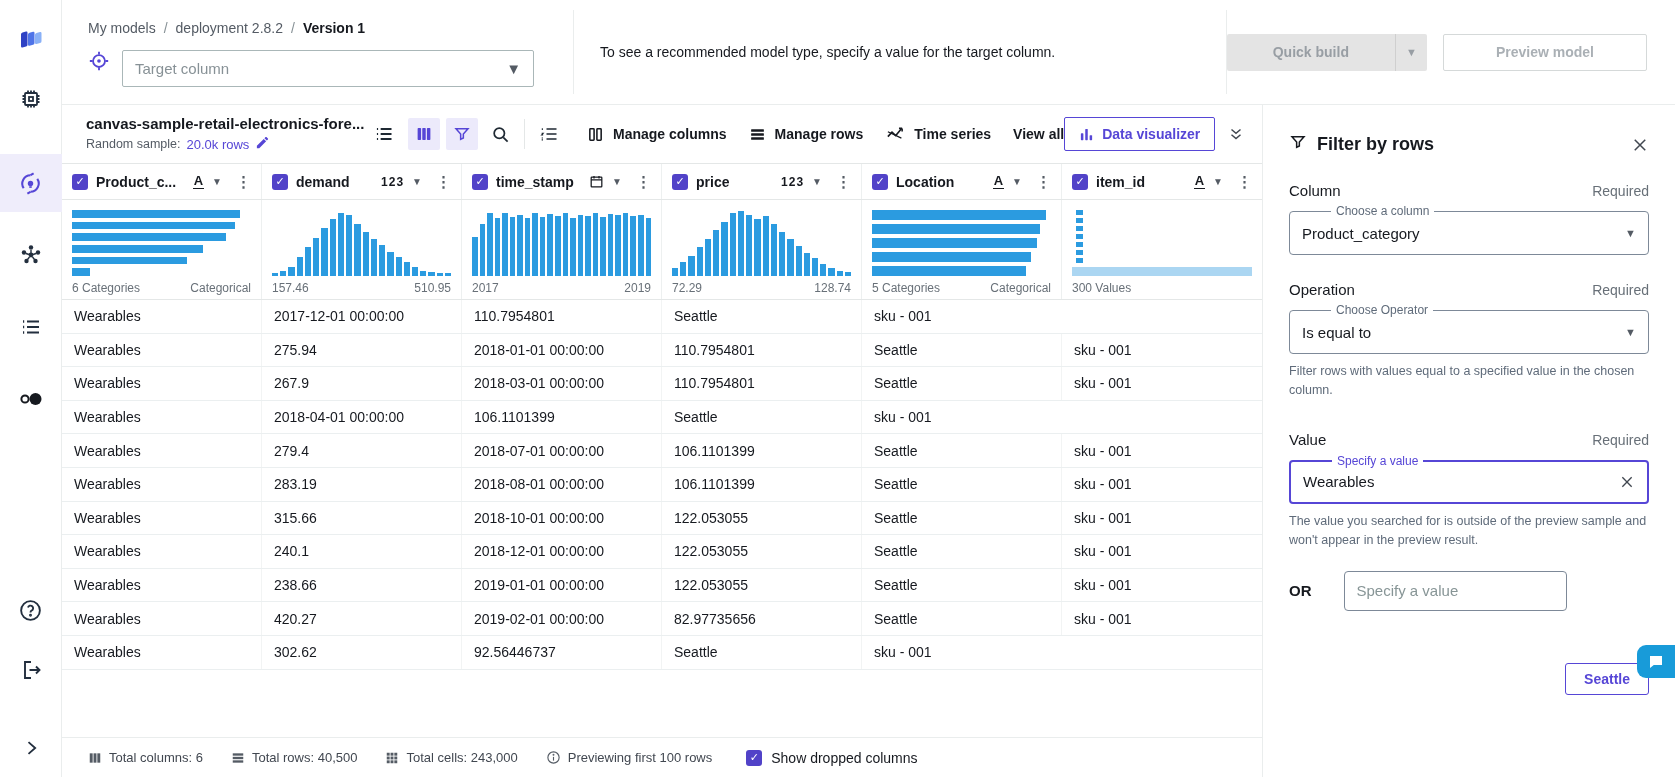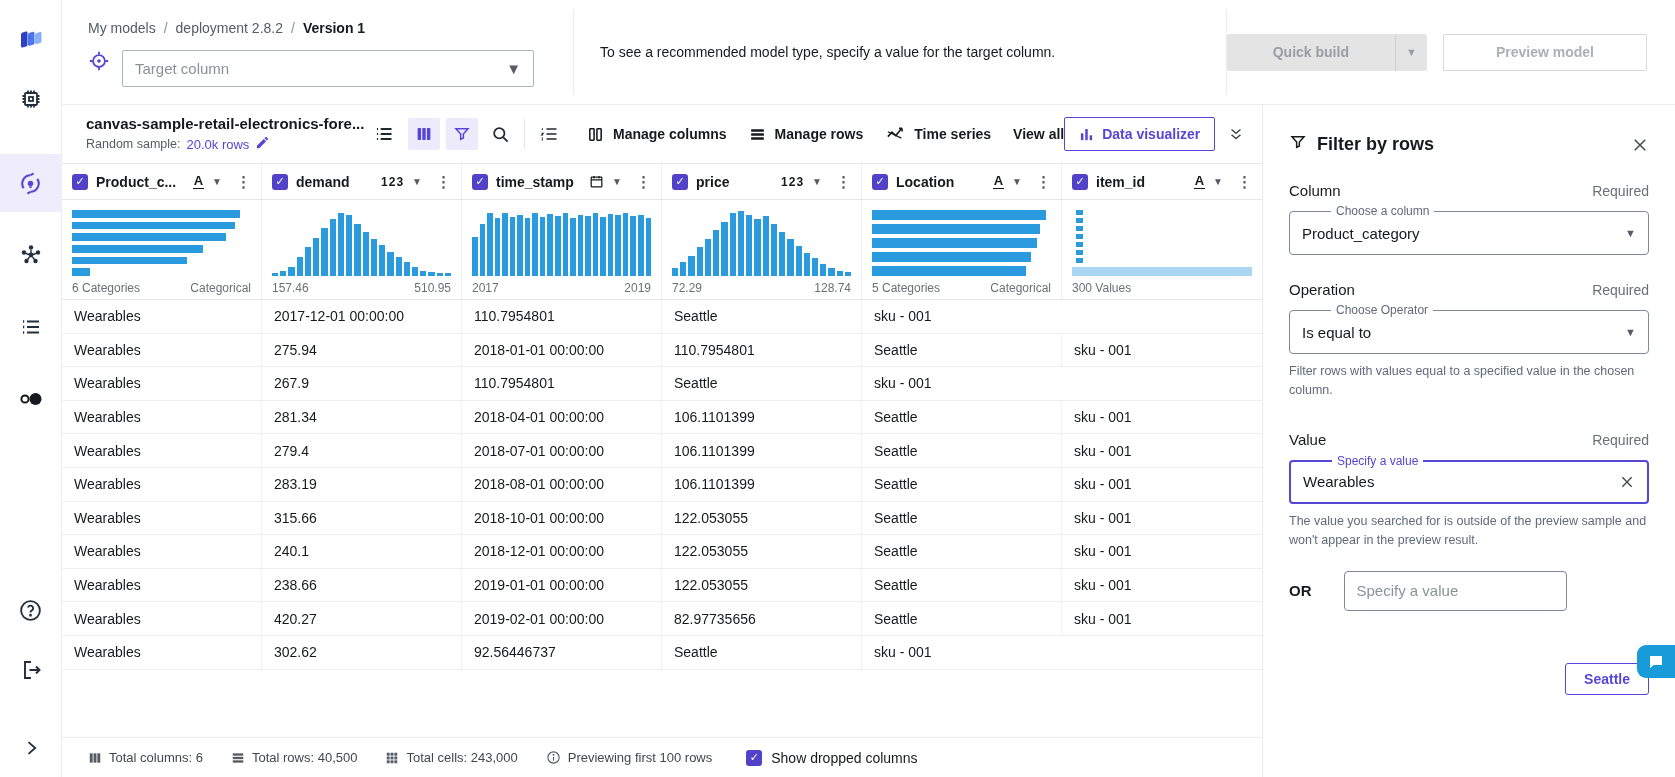--- a/index.html
+++ b/index.html
@@ -510,27 +510,27 @@
               <div class="dcell">Wearables</div>
               <div class="dcell">275.94</div>
               <div class="dcell">2018-01-01 00:00:00</div>
               <div class="dcell">110.7954801</div>
               <div class="dcell">Seattle</div>
               <div class="dcell">sku - 001</div>
             </div>
             <div class="drow">
               <div class="dcell">Wearables</div>
               <div class="dcell">267.9</div>
+              <div class="dcell">2018-03-01 00:00:00</div>
               <div class="dcell">110.7954801</div>
               <div class="dcell">Seattle</div>
               <div class="dcell">sku - 001</div>
             </div>
             <div class="drow">
               <div class="dcell">Wearables</div>
-              <div class="dcell">281.34</div>
               <div class="dcell">2018-04-01 00:00:00</div>
               <div class="dcell">106.1101399</div>
               <div class="dcell">Seattle</div>
               <div class="dcell">sku - 001</div>
             </div>
             <div class="drow">
               <div class="dcell">Wearables</div>
               <div class="dcell">279.4</div>
               <div class="dcell">2018-07-01 00:00:00</div>
               <div class="dcell">106.1101399</div>

